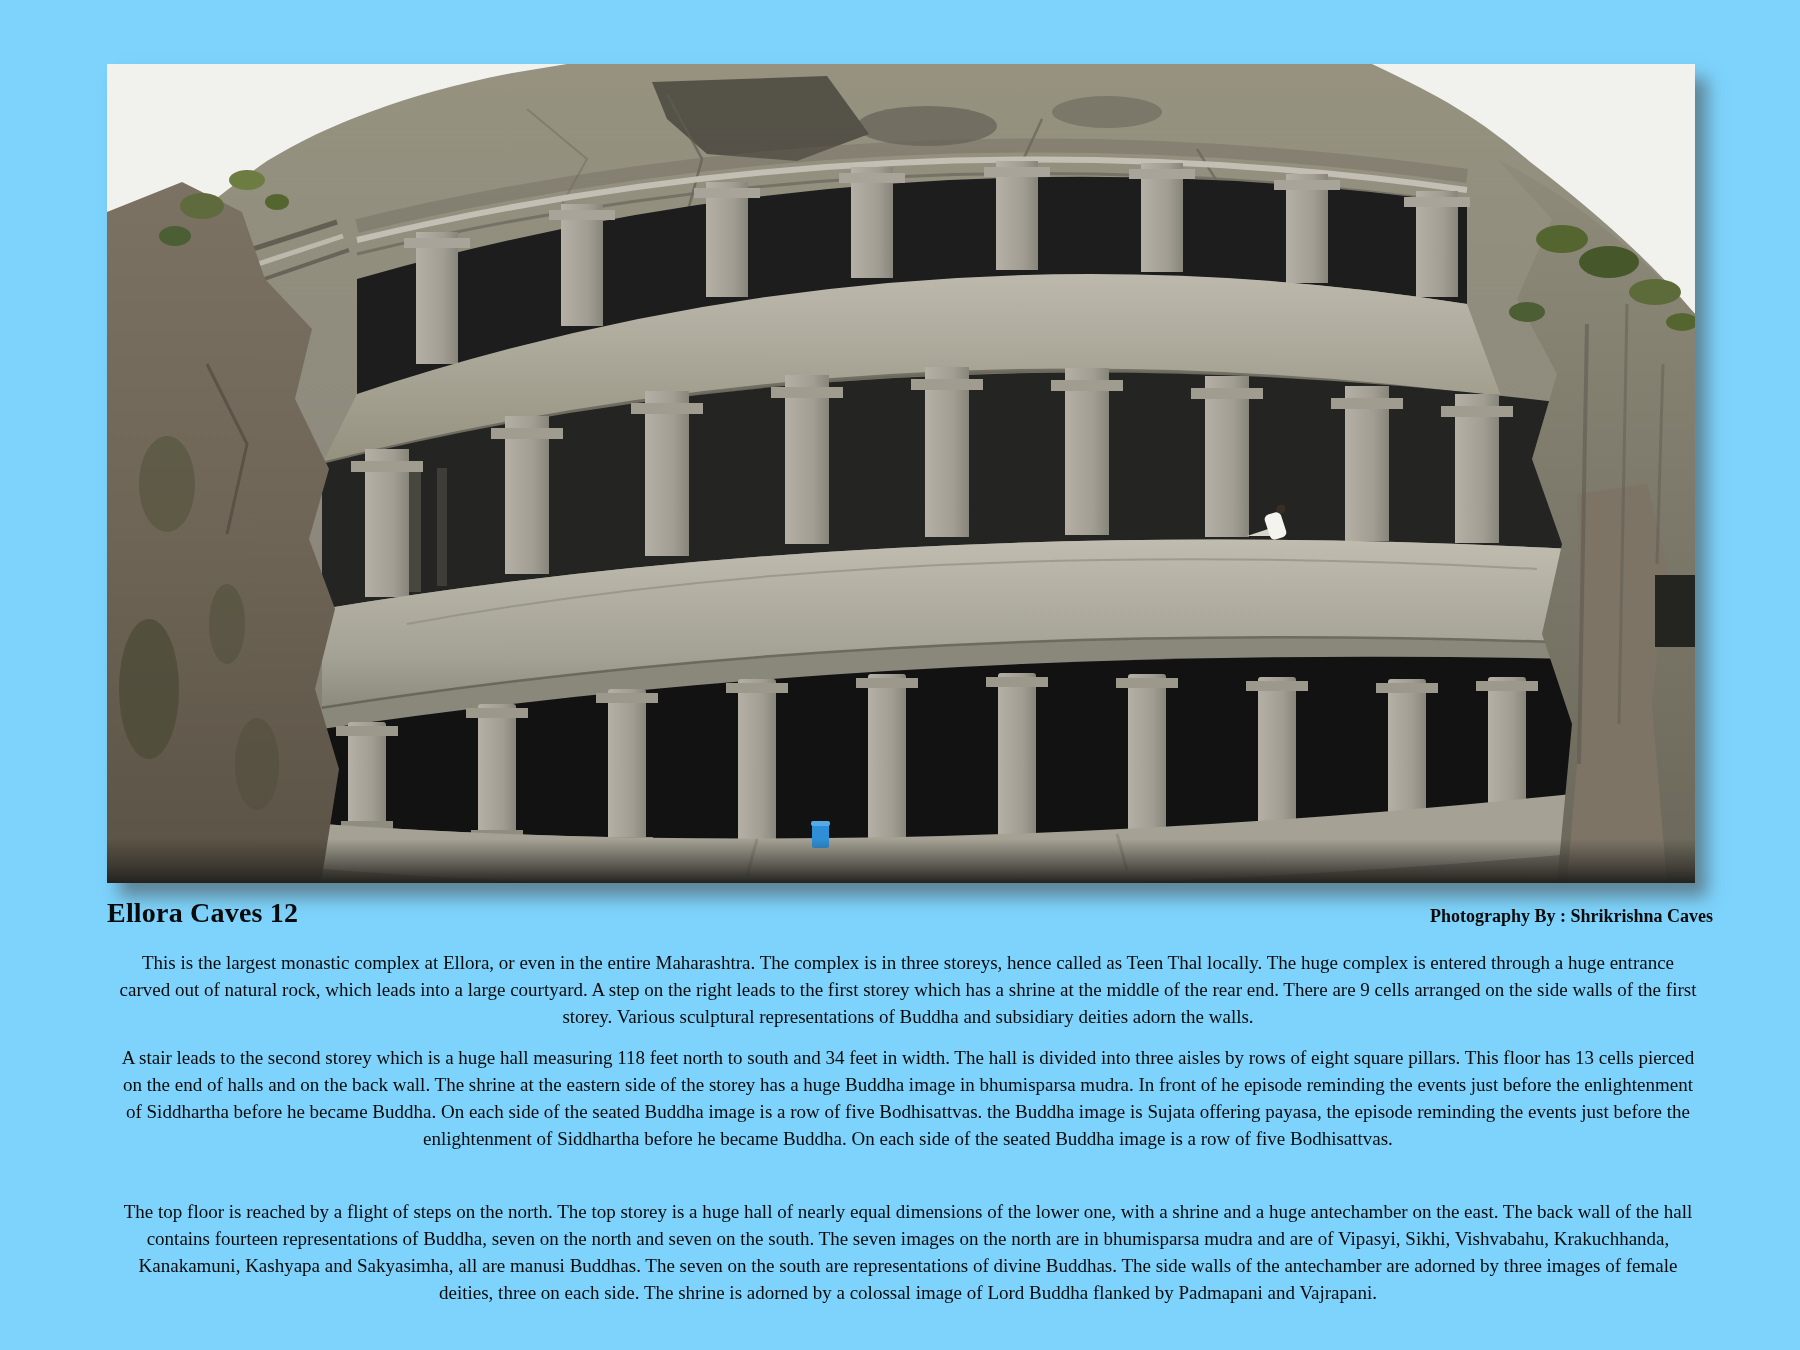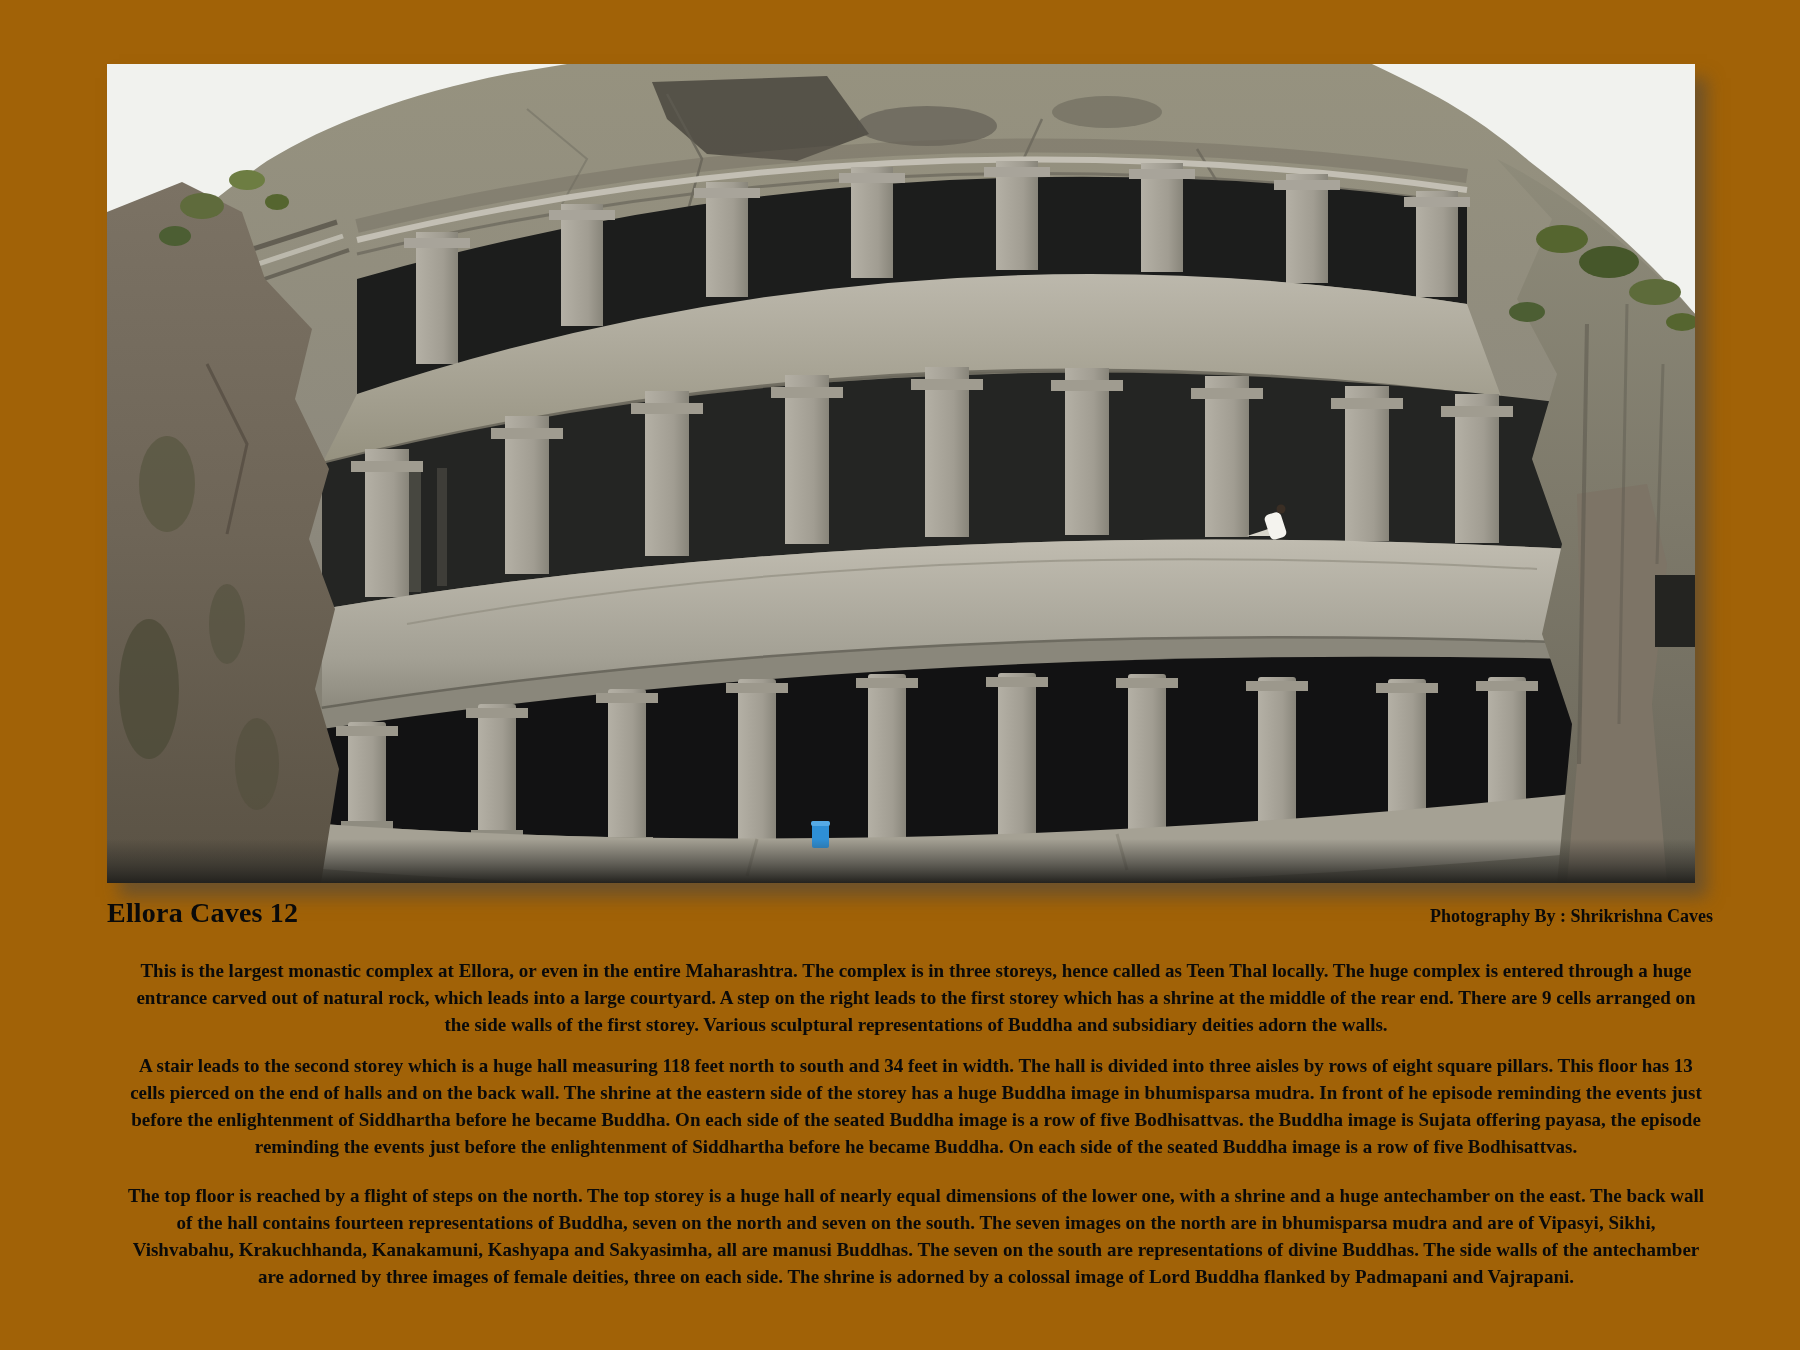--- a/index.html
+++ b/index.html
@@ -1,29 +1,29 @@
 <!DOCTYPE html>
 <html><head>
 <meta charset="utf-8">
 <style>
   html,body{margin:0;padding:0;background:#ffffff;}
-  .page{position:relative;width:1800px;height:1350px;background:#a16207;overflow:hidden;
+  .page{position:relative;width:1800px;height:1350px;background:#7dd3fc;overflow:hidden;
         font-family:"Liberation Serif","DejaVu Serif",serif;color:#0a0a0a;}
   .photo{position:absolute;left:107px;top:64px;width:1588px;height:819px;margin:0;
          box-shadow:12px 14px 16px rgba(70,70,70,.55);background:#eff1ed;}
   .photo svg{display:block;width:100%;height:100%;}
   .caption-row{position:absolute;left:107px;top:897px;width:1606px;display:flex;
                justify-content:space-between;align-items:baseline;}
   .title{font-size:28px;font-weight:bold;margin:0;letter-spacing:.2px;}
   .credit{font-size:18px;font-weight:bold;}
   .body-copy{position:absolute;left:108px;width:1584px;text-align:center;
-             font-size:19px;font-weight:bold;line-height:27px;margin:16px;}
+             font-size:19px;font-weight:normal;line-height:27px;margin:8px;}
   .p1{top:941px;}
   .p2{top:1036px;}
-  .p3{top:1166px;}
+  .p3{top:1190px;}
 </style>
 </head>
 <body>
 
 <div class="page">
 
   <figure class="photo" aria-label="Three-storeyed rock-cut facade of Ellora Cave 12 (Teen Thal) with rows of square pillars, a man reclining on the middle ledge and a blue bucket in the courtyard">
     <svg viewBox="0 0 1588 819" preserveAspectRatio="xMidYMid slice">
       <defs>
         <linearGradient id="gRock" x1="0" y1="0" x2="0" y2="1">

